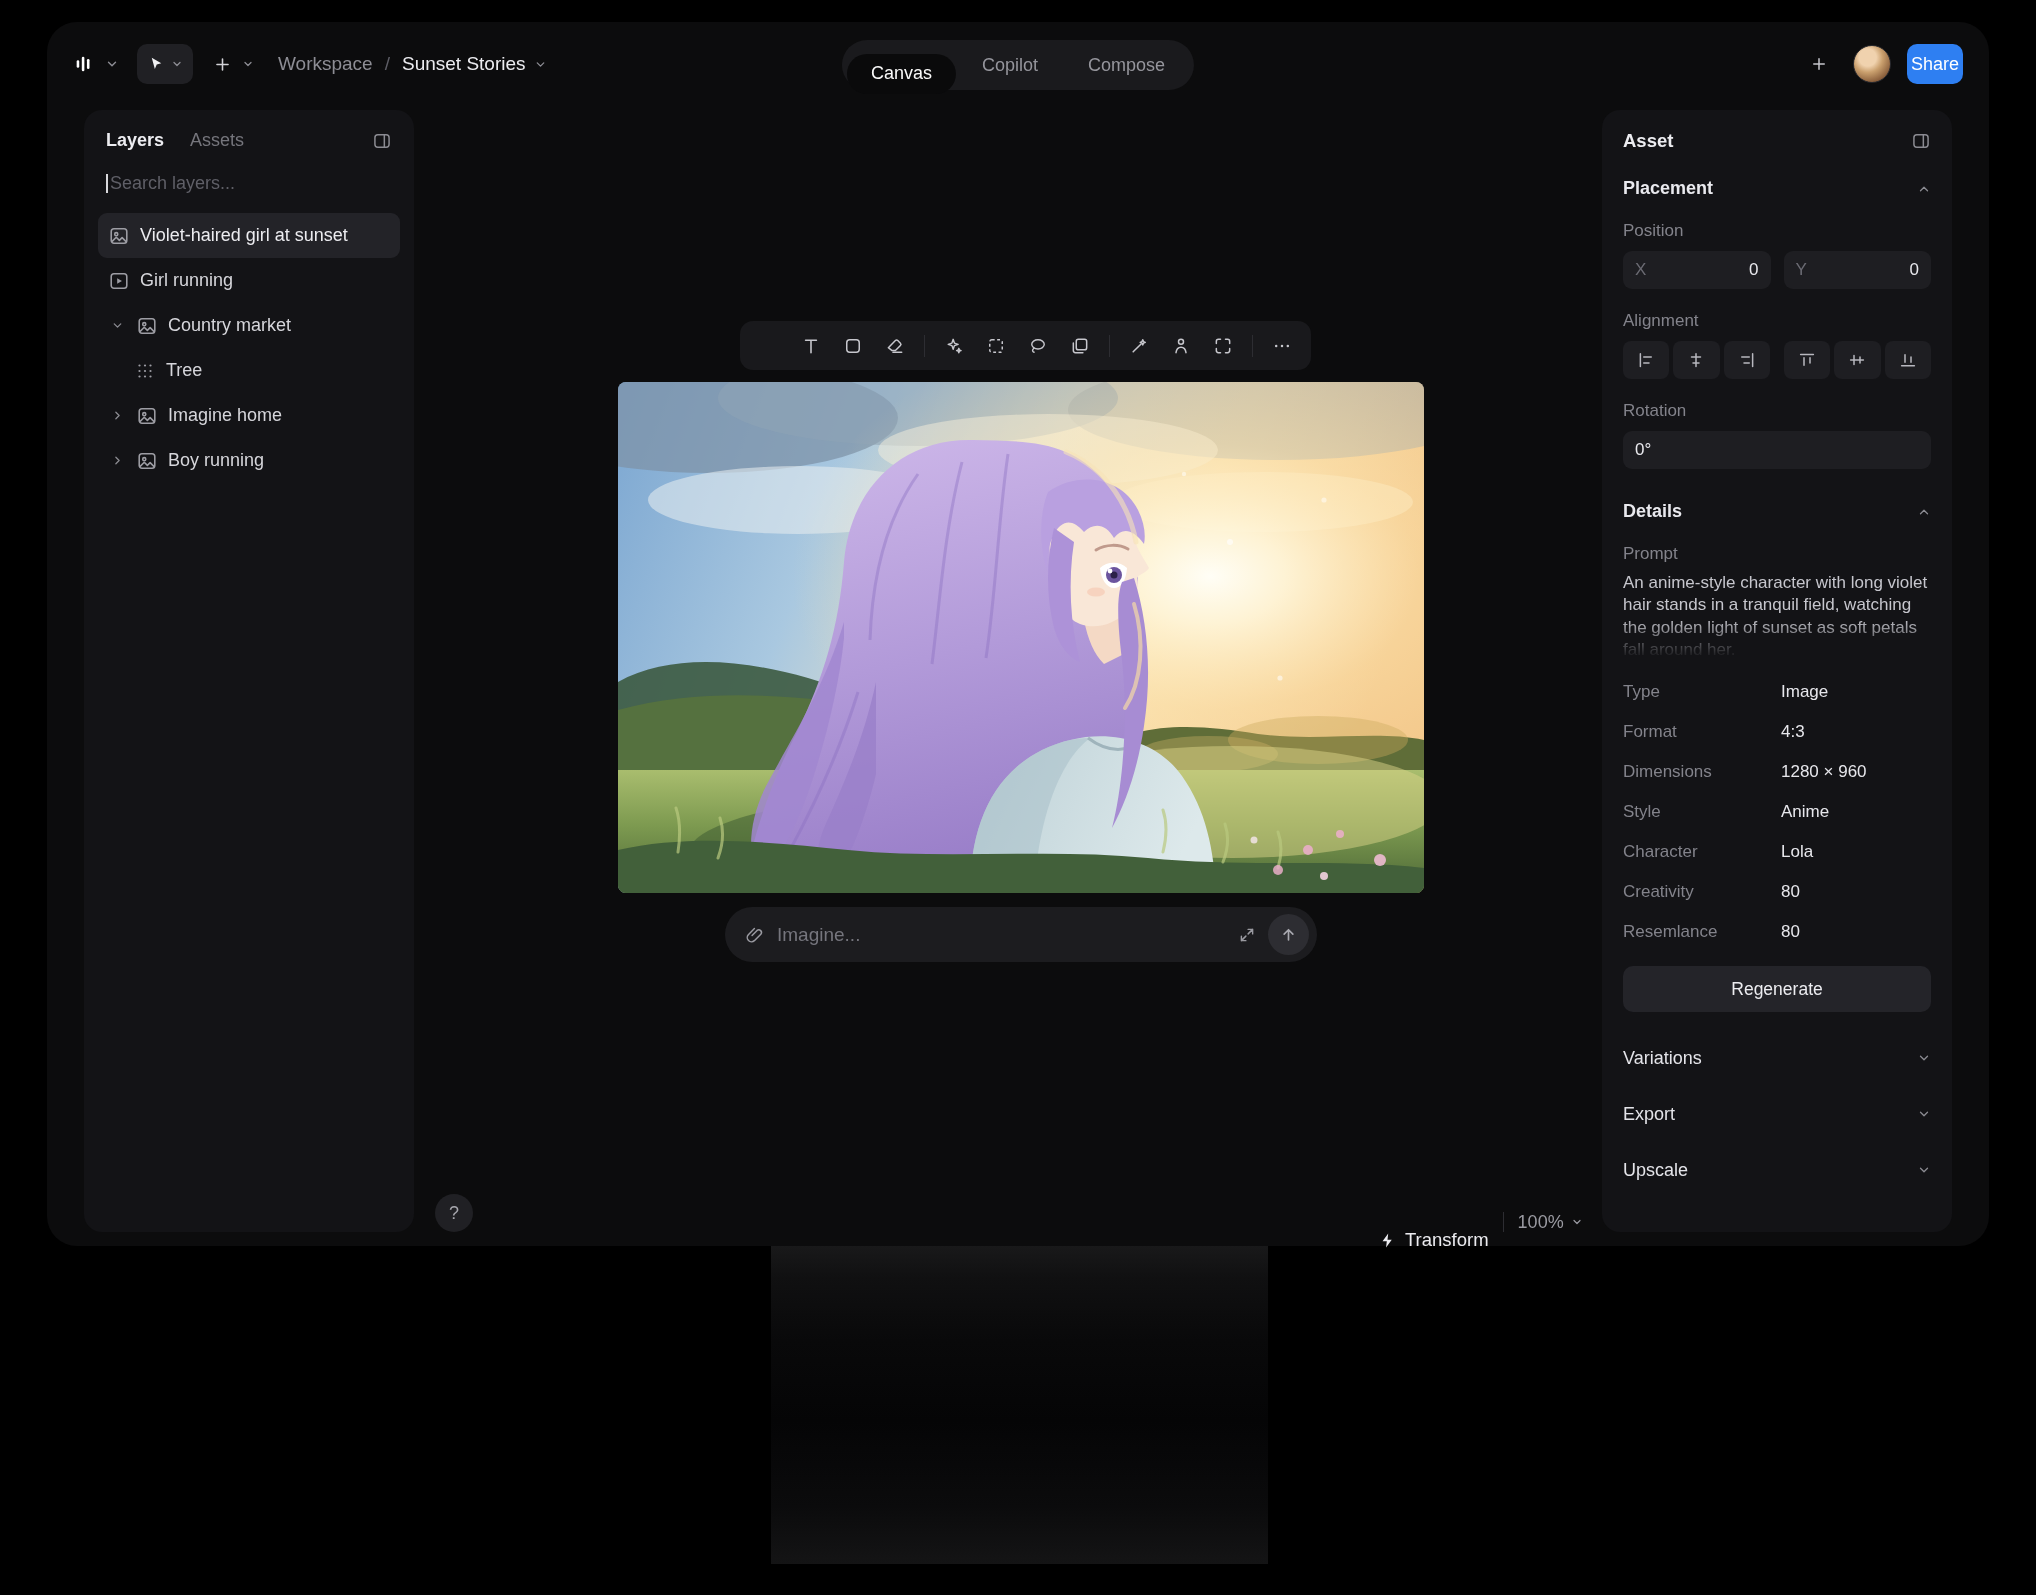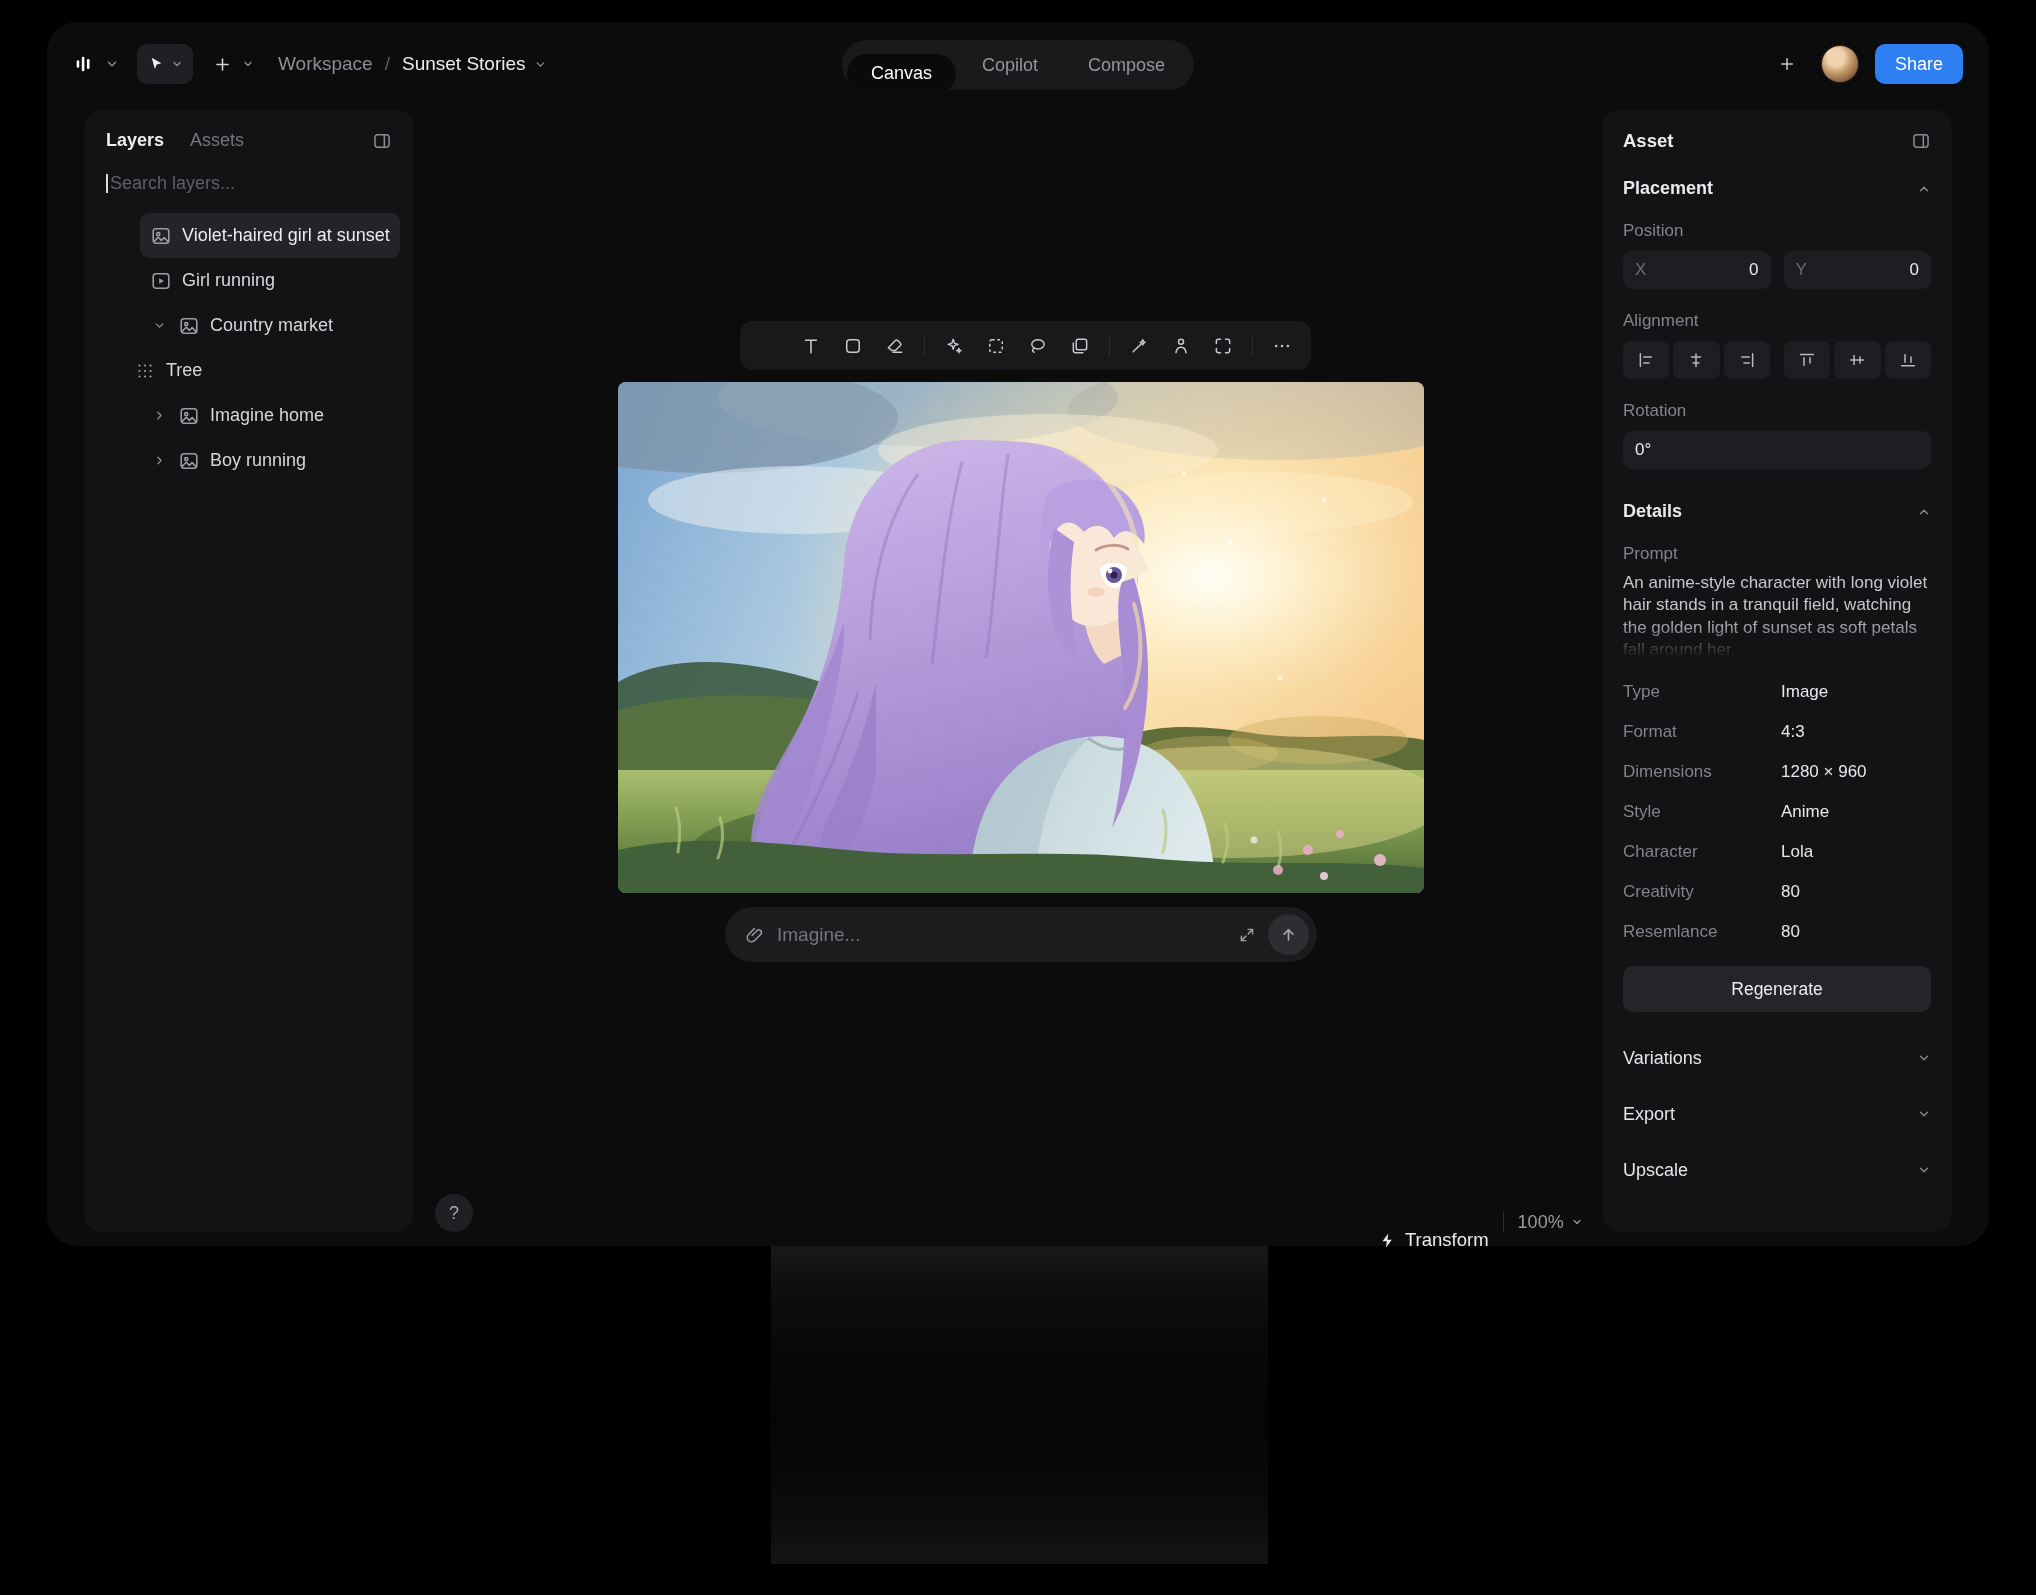--- a/index.html
+++ b/index.html
@@ -22,39 +22,39 @@
   .crumb .project{ color:#ececf0; display:flex; align-items:center; gap:8px; }
   .seg{ position:absolute; left:50%; top:18px; transform:translateX(-50%); height:50px;
     background:#1a1a1d; border-radius:25px; display:flex; align-items:center; padding:5px; gap:2px; }
   .seg-item{ height:40px; padding:0 24px; border-radius:20px; display:flex; align-items:center;
     font-size:18px; color:#95959c; cursor:default; }
   .seg-item.active{ background:#0a0a0b; color:#fafafa;margin-top:17px; }
   .tb-right{ display:flex; align-items:center; gap:16px; }
   .ghost-btn{ width:36px; height:36px; display:flex; align-items:center; justify-content:center; color:#c6c6cc; }
   .avatar{ width:38px; height:38px; border-radius:50%; border:1px solid #2a2a2e;
     background:radial-gradient(circle at 38% 32%, #f0d2ae 0 26%, #caa06e 45%, #8a5f3c 75%, #5b3c26 100%); }
-  .share-btn{ height:40px; padding:0 20px; background:#2e7ff2; color:#fff; font-size:18px;
+  .share-btn{ height:40px; padding:0 4px; background:#2e7ff2; color:#fff; font-size:18px;
     border-radius:10px; display:flex; align-items:center; }
 
   
   .panel{ position:absolute; top:88px; height:1122px; background:#131316; border-radius:18px; }
   .panel-left{ left:37px; width:330px; padding:20px 14px; }
   .panel-right{ right:37px; width:350px; padding:20px 21px; }
 
   .pl-header{ display:flex; align-items:center; gap:26px; padding:0 8px; }
   .pl-tab{ font-size:18px; color:#75757c; }
   .pl-tab.active{ color:#ececf0; font-weight:bold; }
   .flex1{ flex:1; }
   .panel-toggle{ color:#8b8b92; }
   .search-row{ display:flex; align-items:center; height:36px; margin-top:14px; padding:0 8px; gap:2px; }
   .caret{ width:2px; height:19px; background:#d8d8dc; }
   .search-ph{ color:#5f5f67; font-size:18px; }
   .layers{ margin-top:12px; display:flex; flex-direction:column; }
   .layer-row{ height:45px; border-radius:9px; display:flex; align-items:center; gap:10px;
-    padding:0 10px; color:#d6d6db; font-size:18px;margin-left:42px; }
+    padding:0 10px; color:#d6d6db; font-size:18px; }
   .layer-row.selected{ background:#232328; color:#ececf0; }
   .layer-row .chev{ width:18px; display:flex; justify-content:center; color:#8b8b92; }
   .layer-row.child{ margin-left:26px; }
   .layer-icon{ color:#9d9da4; display:flex; }
 
   .rp-header{ display:flex; align-items:center; justify-content:space-between; }
   .rp-title{ font-size:18.5px; font-weight:bold; color:#ececf0; }
   .sec-header{ display:flex; align-items:center; justify-content:space-between; margin-top:26px; }
   .sec-title{ font-size:18px; font-weight:bold; color:#e9e9ee; }
   .field-label{ font-size:17px; color:#83838b; margin-top:22px; }

